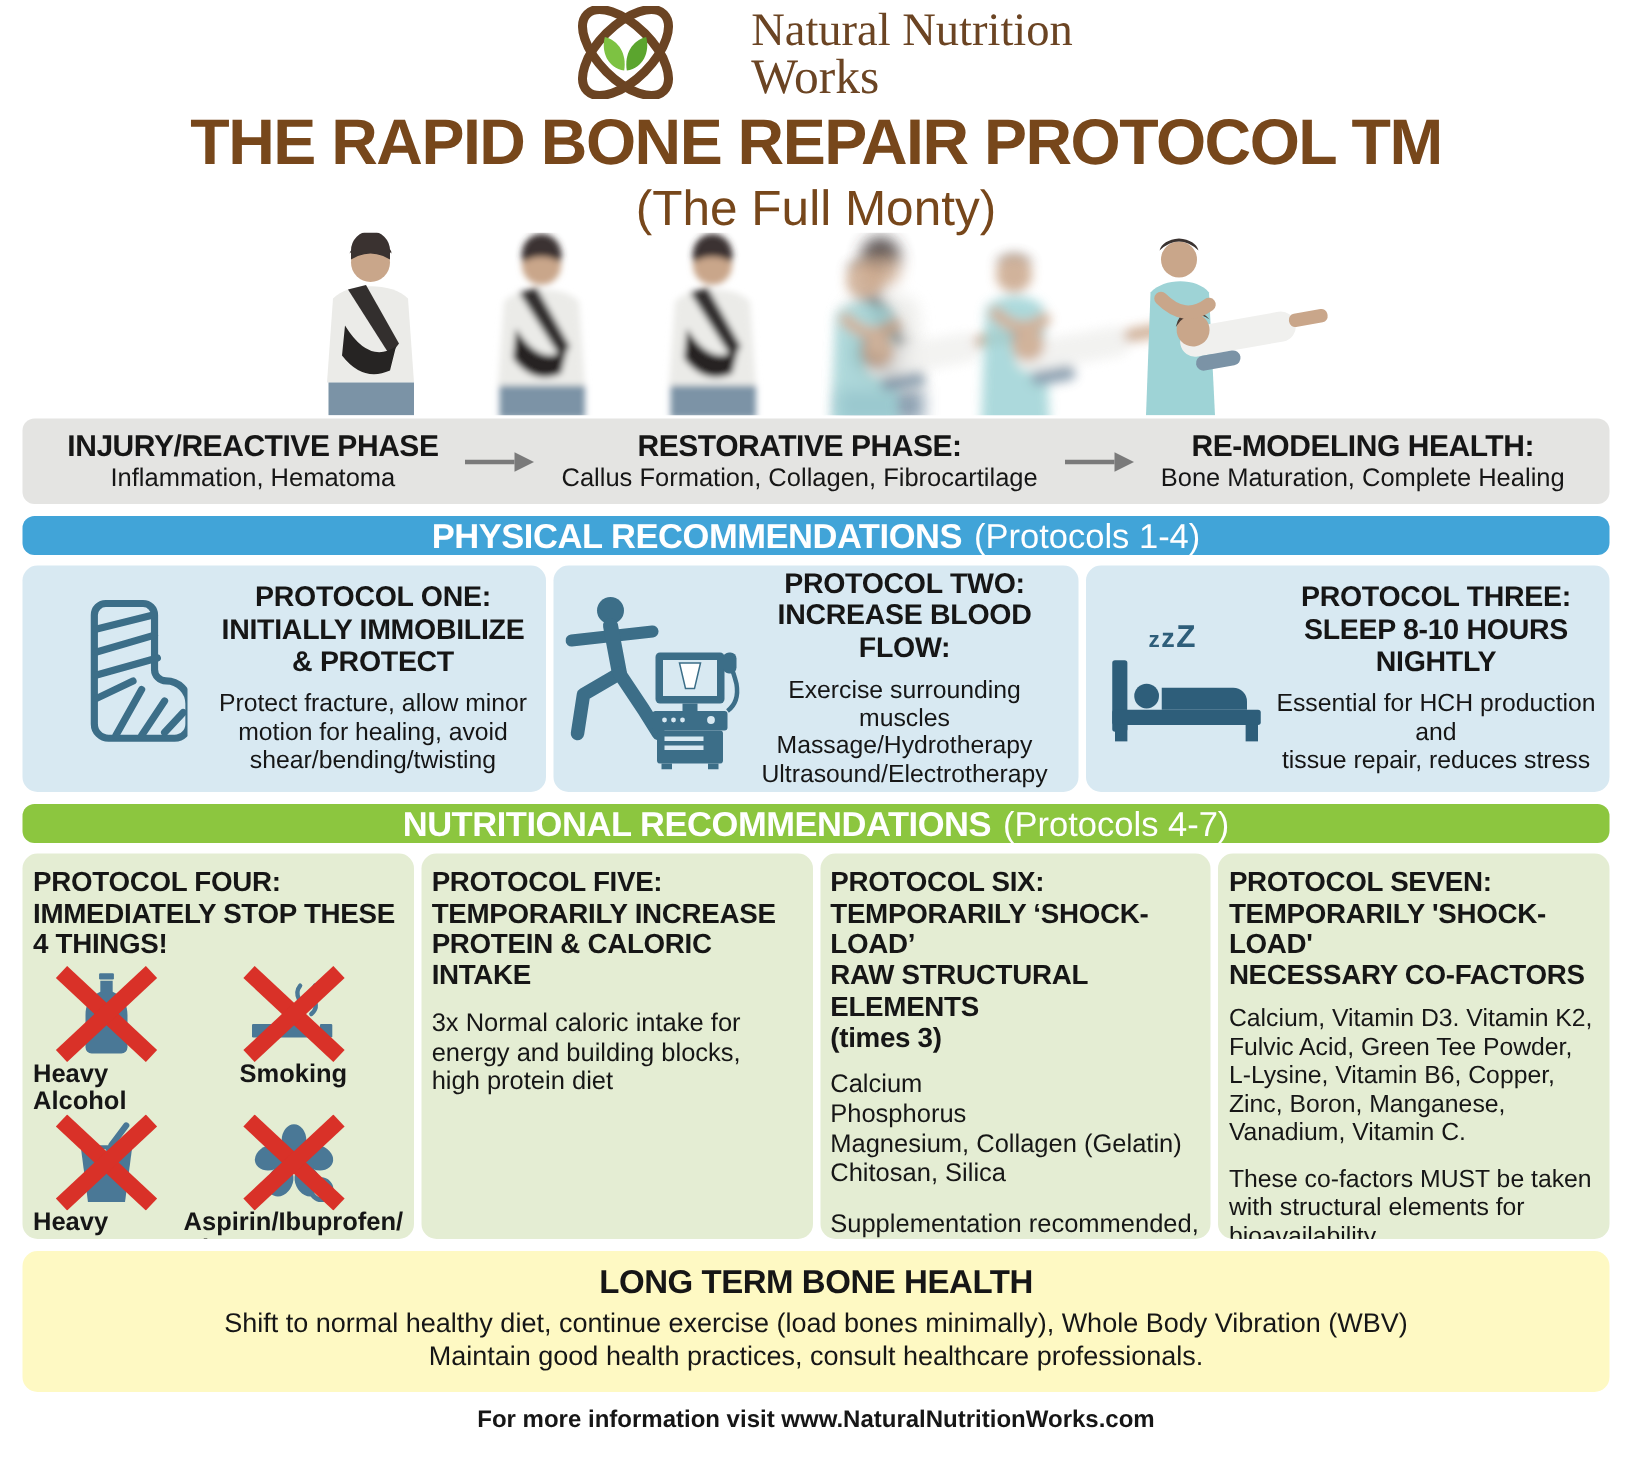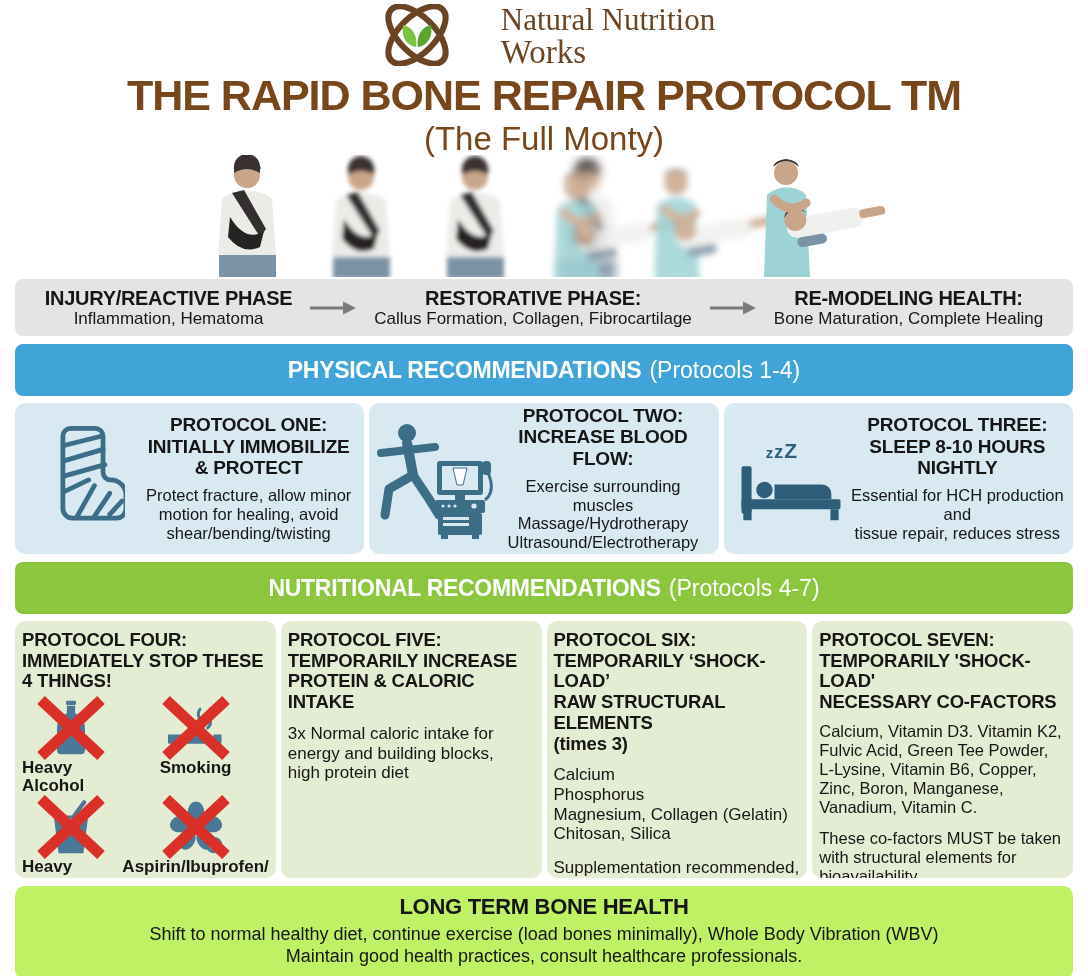--- a/index.html
+++ b/index.html
@@ -19,21 +19,21 @@
   
   .hero{height:122px;display:flex;justify-content:center;overflow:hidden;}
   
   .phase-bar{display:flex;align-items:center;justify-content:center;gap:18px;
     background:#E4E4E2;border-radius:8px;height:57px;margin-top:2px;}
   .phase{text-align:center;line-height:1.12;}
   .phase-title{font-weight:bold;font-size:20px;letter-spacing:-0.3px;white-space:nowrap;}
   .phase-sub{font-size:17px;white-space:nowrap;}
   .phase-arrow{flex:0 0 46px;display:flex;align-items:center;justify-content:center;}
   
-  .section-bar{height:52px;border-radius:8px;display:flex;align-items:center;justify-content:center;
+  .section-bar{height:26px;border-radius:8px;display:flex;align-items:center;justify-content:center;
     color:#fff;margin-top:8px;}
   .section-bar .st{font-weight:bold;font-size:23px;letter-spacing:-0.3px;}
   .section-bar .ss{font-size:23px;font-weight:normal;margin-left:8px;}
   .bar-blue{background:#41A4D8;}
   .bar-green{background:#8CC63F;}
   
   .cards{display:flex;gap:5px;margin-top:7px;}
   .pcard{flex:1;background:#D8E9F2;border-radius:10px;height:151px;display:flex;align-items:center;
     padding:0 8px;box-sizing:border-box;overflow:hidden;}
   .pcard .icon-zone{flex:0 0 118px;display:flex;align-items:center;justify-content:center;position:relative;}
@@ -49,21 +49,21 @@
   .ncard.small .ncard-body{font-size:16.5px;margin-top:9px;}
   .ncard.small .ncard-note{font-size:16.5px;margin-top:11px;}
   
   .stop-grid{display:grid;grid-template-columns:1fr 1fr;gap:4px 2px;margin-top:8px;}
   .stop-item{display:flex;flex-direction:column;align-items:center;}
   .stop-icon{position:relative;width:60px;height:56px;}
   .stop-icon svg{display:block;}
   .stop-x{position:absolute;left:-6px;top:-4px;}
   .stop-label{font-weight:bold;font-size:17px;line-height:1.05;margin-top:3px;}
   
-  .longterm{background:#bef264;border-radius:10px;margin-top:8px;padding:8px 10px 12px;text-align:center;}
+  .longterm{background:#fef9c3;border-radius:10px;margin-top:8px;padding:8px 10px 12px;text-align:center;}
   .longterm-title{font-weight:bold;font-size:22px;letter-spacing:-0.3px;}
   .longterm-body{font-size:18px;line-height:1.22;margin-top:4px;}
   
   .footer{text-align:center;margin-top:9px;font-size:16px;font-weight:bold;line-height:1.3;}
   .zzz{position:absolute;left:34px;top:8px;color:#2E5E7A;font-weight:bold;font-size:15px;letter-spacing:1px;}
   .zzz b{font-size:21px;}
 </style>
 </head>
 <body>
 

